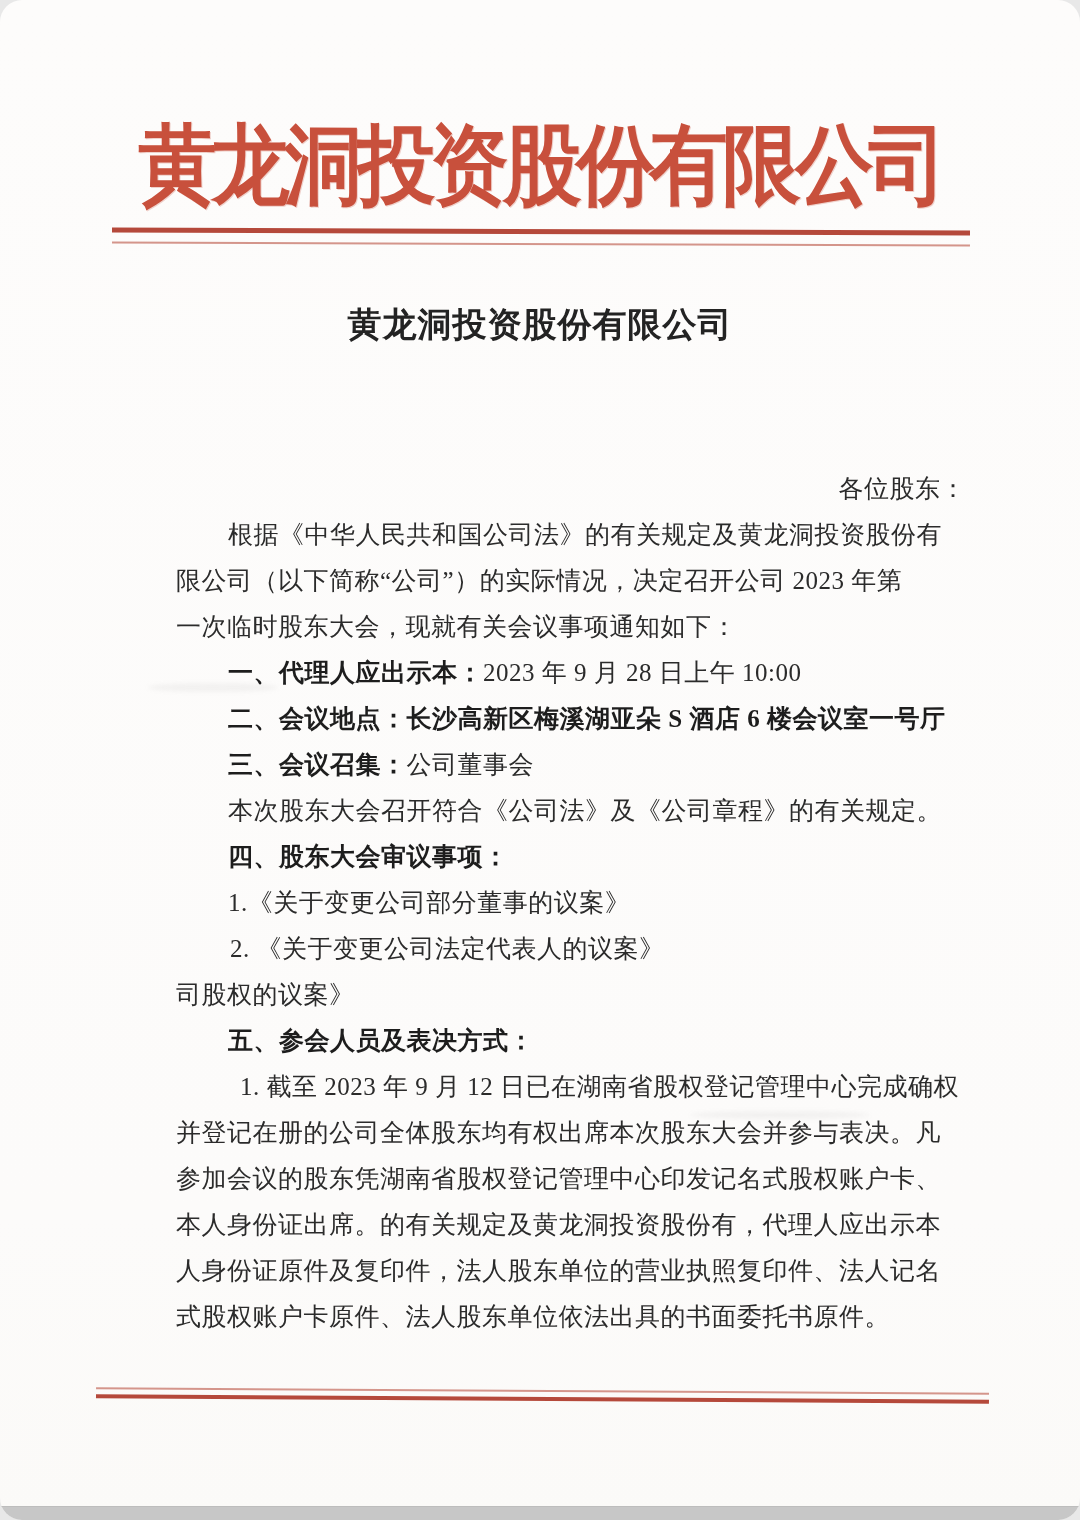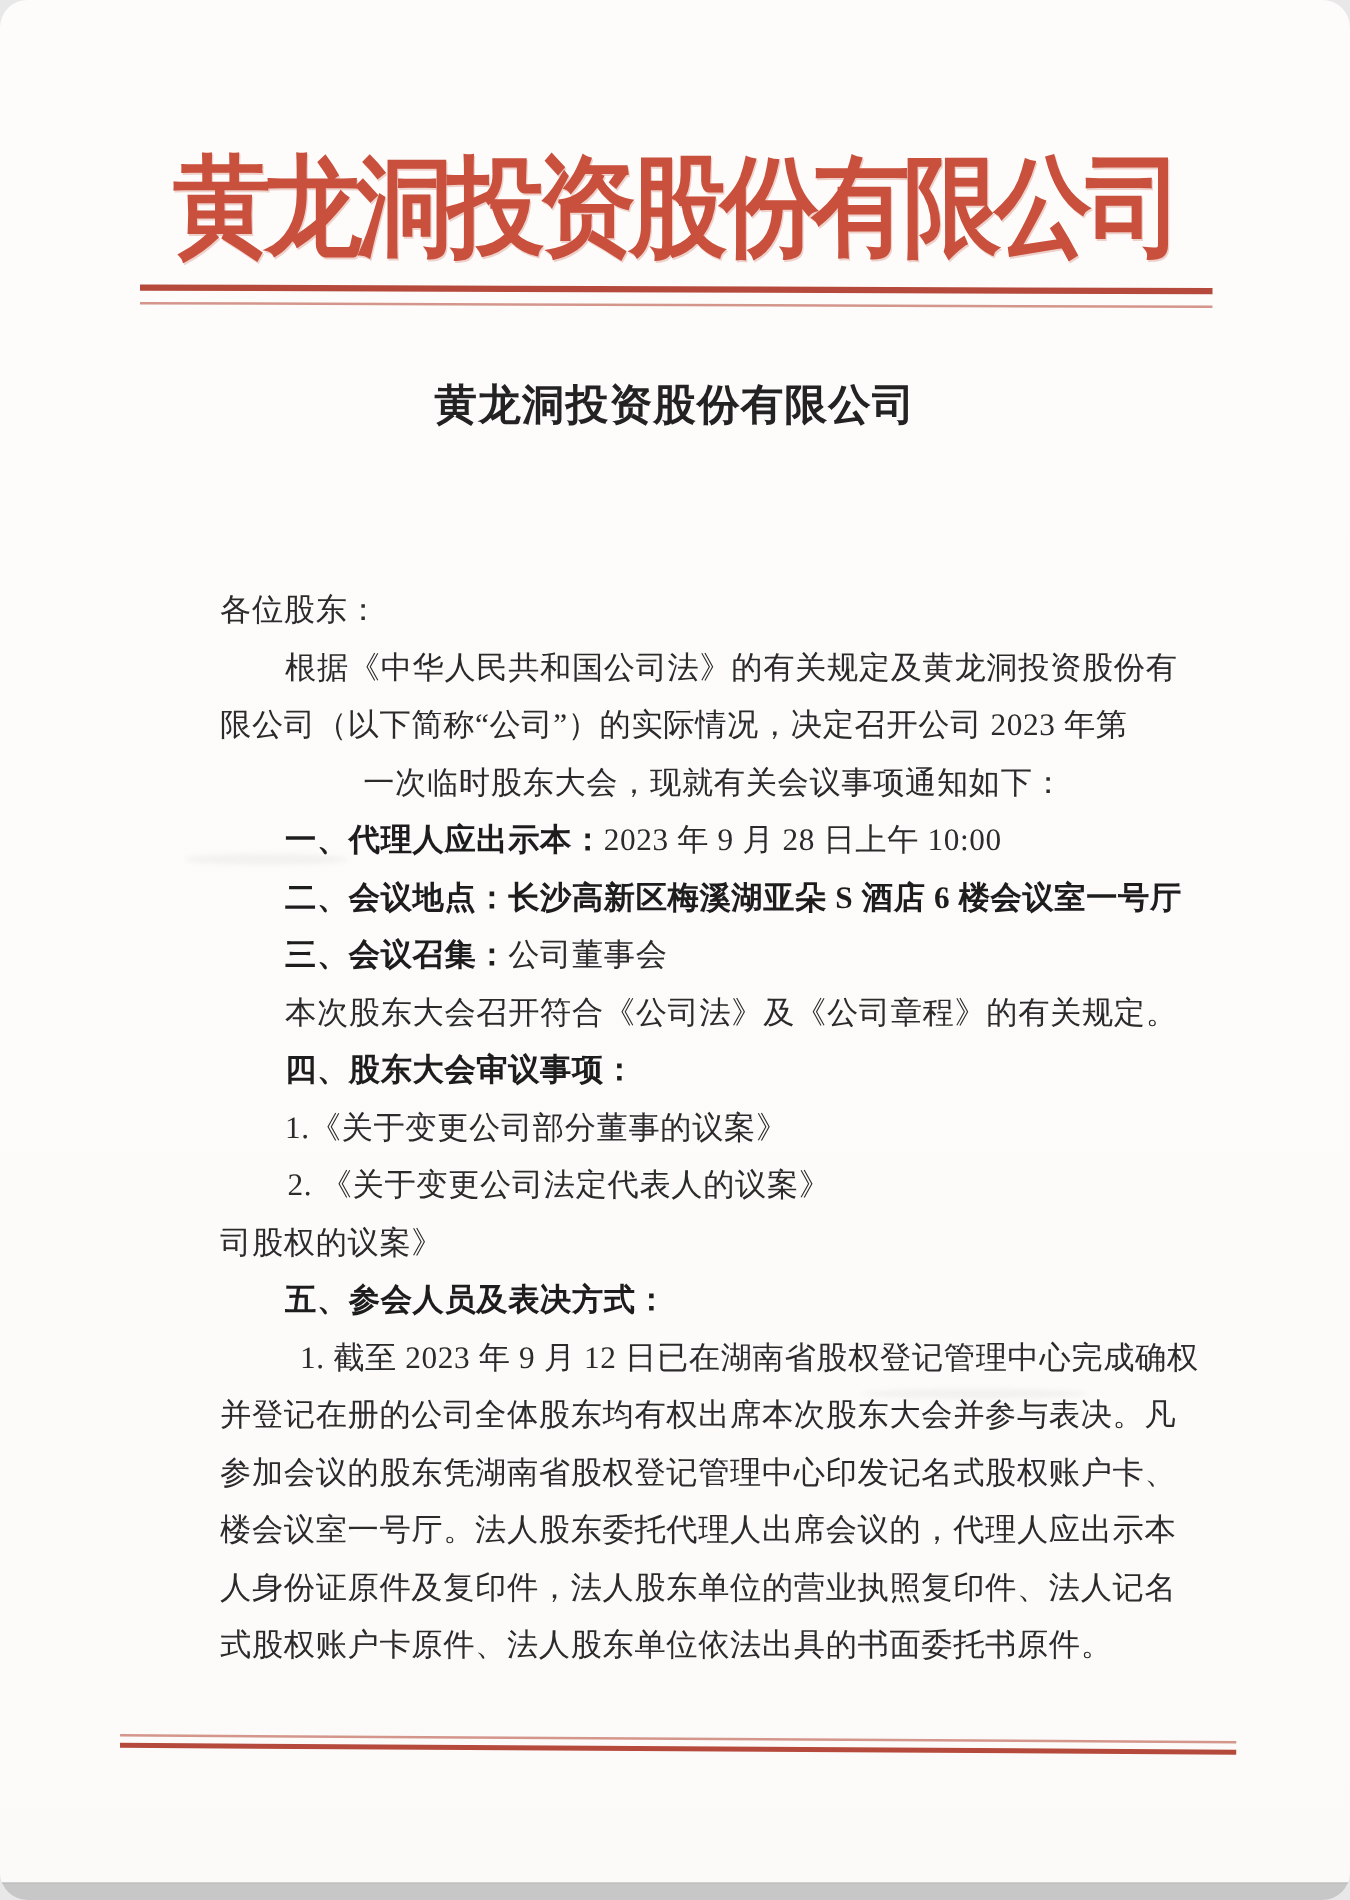--- a/index.html
+++ b/index.html
@@ -97,37 +97,37 @@
     <div class="thick" style="background: rgb(181, 73, 59);"></div>
     <div class="gap"></div>
     <div class="thin" style="background: rgb(212, 149, 139);"></div>
   </div>
 
   <div class="doc-title">
     <div>黄龙洞投资股份有限公司</div>
   </div>
 
   <div class="body-text" id="body-lines">
-      <div class="body-line" style="padding-left: 0px;"><span class="seg-regular">各位股东：</span></div>
+      <div class="body-line" style="padding-left: 0px; text-align: right;"><span class="seg-regular">各位股东：</span></div>
       <div class="body-line" style="padding-left: 52px;"><span class="seg-regular">根据《中华人民共和国公司法》的有关规定及黄龙洞投资股份有</span></div>
       <div class="body-line" style="padding-left: 0px;"><span class="seg-regular">限公司（以下简称“公司”）的实际情况，决定召开公司 2023 年第</span></div>
-      <div class="body-line" style="padding-left: 0px; text-align: center;"><span class="seg-regular">一次临时股东大会，现就有关会议事项通知如下：</span></div>
+      <div class="body-line" style="padding-left: 0px;"><span class="seg-regular">一次临时股东大会，现就有关会议事项通知如下：</span></div>
       <div class="body-line" style="padding-left: 52px;"><span class="seg-bold">一、代理人应出示本：</span><span class="seg-regular">2023 年 9 月 28 日上午 10:00</span></div>
       <div class="body-line" style="padding-left: 52px;"><span class="seg-bold">二、会议地点：长沙高新区梅溪湖亚朵 S 酒店 6 楼会议室一号厅</span></div>
       <div class="body-line" style="padding-left: 52px;"><span class="seg-bold">三、会议召集：</span><span class="seg-regular">公司董事会</span></div>
       <div class="body-line" style="padding-left: 52px;"><span class="seg-regular">本次股东大会召开符合《公司法》及《公司章程》的有关规定。</span></div>
       <div class="body-line" style="padding-left: 52px;"><span class="seg-bold">四、股东大会审议事项：</span></div>
       <div class="body-line" style="padding-left: 52px;"><span class="seg-regular">1.《关于变更公司部分董事的议案》</span></div>
       <div class="body-line" style="padding-left: 54px;"><span class="seg-regular">2. 《关于变更公司法定代表人的议案》</span></div>
       <div class="body-line" style="padding-left: 0px;"><span class="seg-regular">司股权的议案》</span></div>
       <div class="body-line" style="padding-left: 52px; font-family: Liberation Serif, serif;"><span class="seg-bold">五、参会人员及表决方式：</span></div>
       <div class="body-line" style="padding-left: 64px;"><span class="seg-regular">1. 截至 2023 年 9 月 12 日已在湖南省股权登记管理中心完成确权</span></div>
       <div class="body-line" style="padding-left: 0px;"><span class="seg-regular">并登记在册的公司全体股东均有权出席本次股东大会并参与表决。凡</span></div>
       <div class="body-line" style="padding-left: 0px;"><span class="seg-regular">参加会议的股东凭湖南省股权登记管理中心印发记名式股权账户卡、</span></div>
-      <div class="body-line" style="padding-left: 0px;"><span class="seg-regular">楼会议室一号厅。法人股东委托代理人出席会议的，代理人应出示本</span></div>
+      <div class="body-line" style="padding-left: 0px;"><span class="seg-regular">本人身份证出席。的有关规定及黄龙洞投资股份有，代理人应出示本</span></div>
       <div class="body-line" style="padding-left: 0px;"><span class="seg-regular">人身份证原件及复印件，法人股东单位的营业执照复印件、法人记名</span></div>
       <div class="body-line" style="padding-left: 0px;"><span class="seg-regular">式股权账户卡原件、法人股东单位依法出具的书面委托书原件。</span></div>
     </div>
 
   <div class="foot-rule">
     <div class="thin" style="background: rgb(212, 149, 139);"></div>
     <div class="gap"></div>
     <div class="thick" style="background: rgb(181, 73, 59);"></div>
   </div>
 

